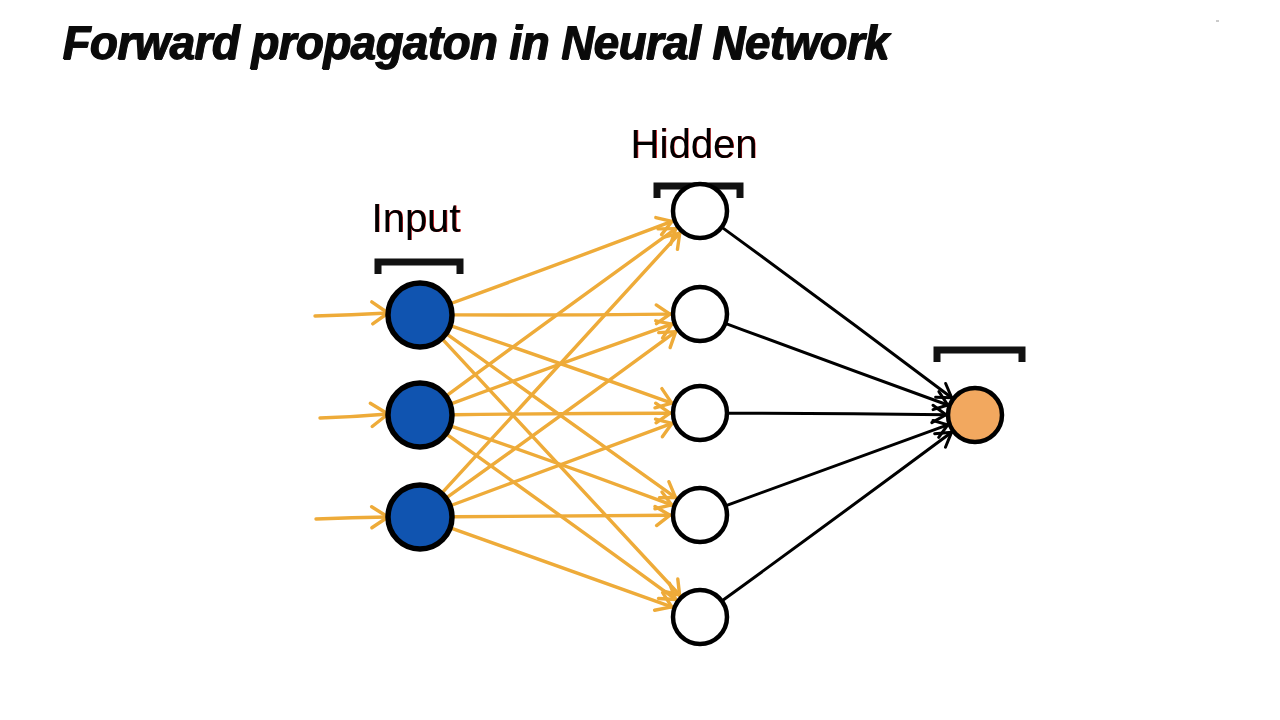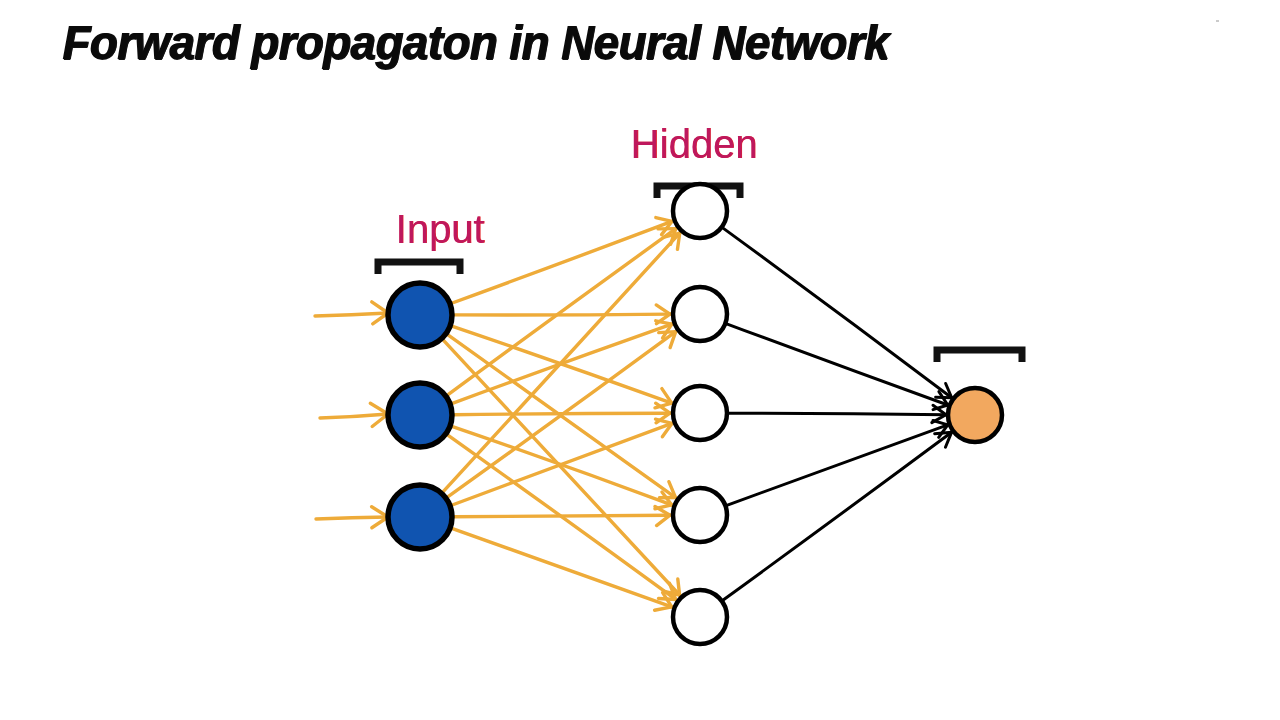--- a/index.html
+++ b/index.html
@@ -13,25 +13,25 @@
     font-weight:bold;font-style:italic;
     font-size:49px;letter-spacing:-0.5px;
     color:#0a0a0a;white-space:nowrap;
     transform:scaleX(0.93);transform-origin:left top;
     text-shadow:1px 1px 0 #111, 1.6px 0 0 #111;
   }
   .layer-label{
     position:absolute;
     font-family:"Liberation Sans",sans-serif;
     font-weight:normal;font-size:40px;line-height:1;
-    color:#be185d;white-space:nowrap;
+    color:#000000;white-space:nowrap;
     transform:translateX(-50%);
     text-shadow:0.6px 0 0 #e3242b;
   }
-  .label-input {left:416px;top:209px;margin-left:24px;}
+  .label-input {left:416px;top:198px;}
   .label-hidden{left:694px;top:124px;}
   .label-output{left:963px;top:277px;}
   .dust{position:absolute;left:1216px;top:20px;width:3px;height:2px;
         background:#b9b9b9;opacity:.75;}
 </style>
 </head>
 <body>
 
 <div id="stage">
 

